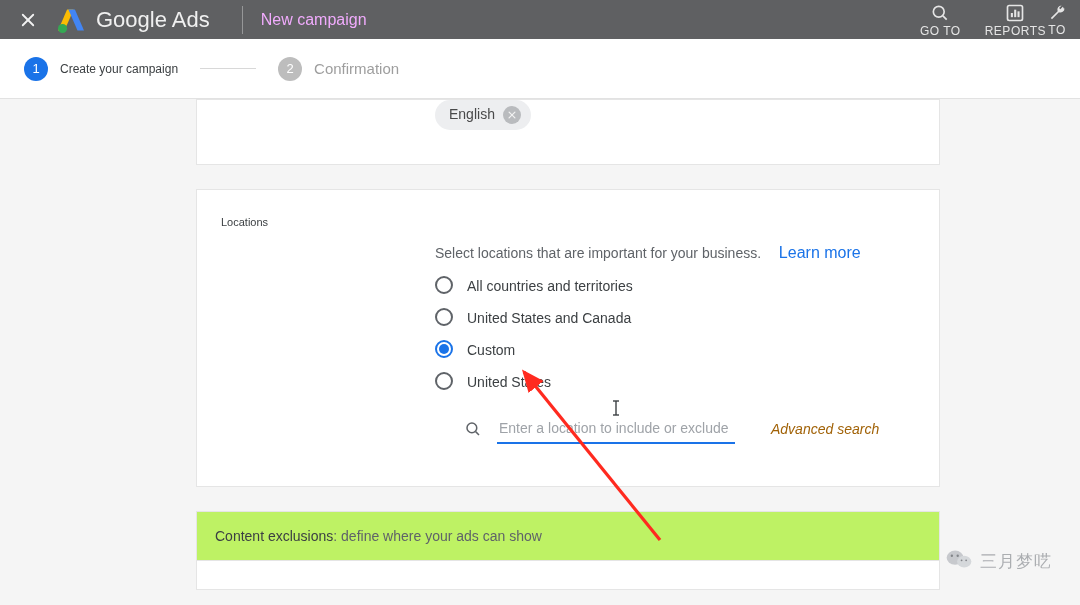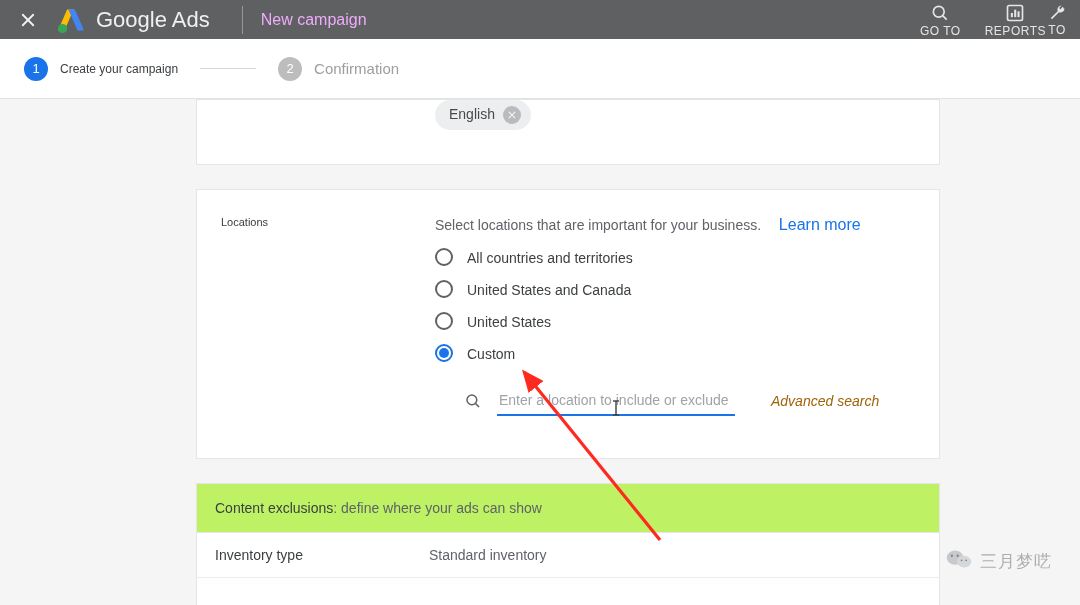--- a/index.html
+++ b/index.html
@@ -35,21 +35,21 @@
   .card + .card { margin-top: 24px; }
 
   
   .lang-card { padding: 0 24px 34px 24px; padding-left: 238px; }
   .lang-chip { display:inline-flex; align-items:flex-start; background:#edeef0; border-radius:16px; padding:6px 10px 6px 14px; color:#49494a; font-size:14px; }
   .chip-x { width:18px; height:18px; border-radius:50%; background:#b9bbbe; color:#f2f2f2; display:flex; align-items:center; justify-content:center; font-size:11px; margin-left:8px; }
 
   
   .loc-card { padding: 26px 24px 42px 24px; display:flex; }
   .section-label { width: 214px; color:#3c4043; font-size:11px; }
-  .section-body { flex:1; }
+  .section-body { flex:1;margin-top:28px; }
   .loc-desc { color:#5f6368; font-size:14px; }
   .learn-link { color:#1a73e8; }
   .radio-row { display:flex; align-items:flex-end; margin-top:14px; }
   .radio-outer { width:18px; height:18px; border-radius:50%; border:2px solid #5f6368; margin-right:14px; display:flex; align-items:center; justify-content:center; }
   .radio-row.selected .radio-outer { border-color:#1a73e8; }
   .radio-inner { width:10px; height:10px; border-radius:50%; background:#1a73e8; display:none; }
   .radio-row.selected .radio-inner { display:block; }
   .radio-label { color:#3c4043; font-size:14px; }
 
   .search-row { display:flex; align-items:center; margin-top:24px; margin-left:28px; }
@@ -166,51 +166,47 @@
       </div>
 
       <div class="radio-row">
         <span class="radio-outer"></span>
         <span class="radio-label">All countries and territories</span>
       </div>
       <div class="radio-row">
         <span class="radio-outer"></span>
         <span class="radio-label">United States and Canada</span>
       </div>
-      <div class="radio-row">
-        <span class="radio-outer"></span>
-        <span class="radio-label">United States</span>
-      </div>
       <div class="radio-row selected">
         <span class="radio-outer">
             <span class="radio-inner"></span>
           </span>
         <span class="radio-label">Custom</span>
+      </div>
+      <div class="radio-row">
+        <span class="radio-outer"></span>
+        <span class="radio-label">United States</span>
       </div>
 
       <div class="search-row">
         <span class="search-icn">
           <svg viewBox="0 0 24 24" width="18" height="18" fill="none" stroke="#5f6368" stroke-width="2">
               <circle cx="10.5" cy="10.5" r="6.5"></circle>
               <line x1="20" y1="20" x2="15.5" y2="15.5"></line>
             </svg>
         </span>
         <input class="search-input" type="text" placeholder="Enter a location to include or exclude" style="">
         <span class="adv-link">Advanced search</span>
       </div>
     </div>
   </div>
 
   <div class="card content-excludes">
     <div class="ce-header">
       <span class="ce-bold">Content exclusions</span><span class="ce-rest">: define where your ads can show</span>
-    </div>
-    <div class="ce-row">
-      <div class="ce-row-label">Inventory type</div>
-      <div class="ce-row-value">Standard inventory</div>
     </div>
     <div class="ce-row">
       
       
     </div>
   </div>
 
 </div>
 
 <svg class="text-cursor" style="left:611px; top:399px;" viewBox="0 0 10 18">

